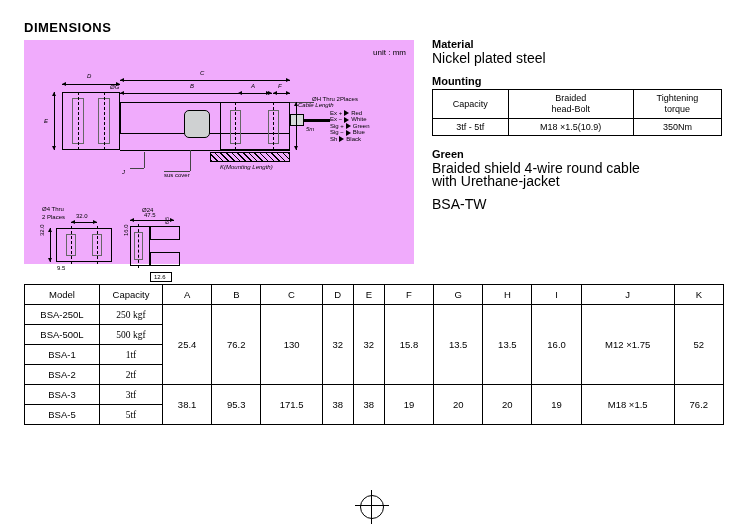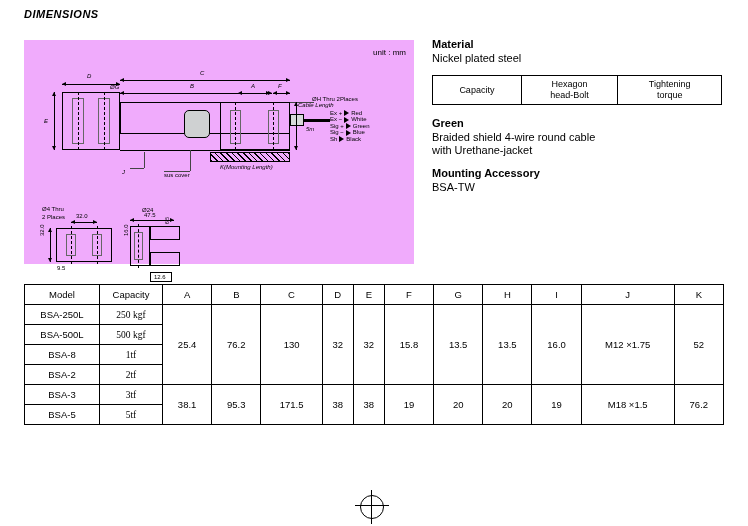--- a/index.html
+++ b/index.html
@@ -8,22 +8,22 @@
     background:#ffffff;
     font-family:"Liberation Sans", sans-serif;
     color:#000;
     position:relative;
     overflow:hidden;
   }
   .page{position:relative;width:748px;height:526px;}
 
   
   .title{
-    position:absolute;left:24px;top:8px;
-    font-size:11px;font-weight:bold;font-style:italic;
+    position:absolute;left:24px;top:20px;
+    font-size:13px;font-weight:bold;
     letter-spacing:.5px;
   }
 
   
   .drawing{
     position:absolute;left:24px;top:40px;width:390px;height:224px;
     background:#f0abfc;
   }
   .unit{
     position:absolute;right:8px;top:8px;font-size:8px;
@@ -61,21 +61,21 @@
   .wire{position:absolute;font-size:6px;white-space:nowrap;}
   .tri{
     display:inline-block;width:0;height:0;
     border-top:3px solid transparent;border-bottom:3px solid transparent;
     border-left:5px solid #000;vertical-align:middle;margin:0 2px;
   }
 
   
   .rcol{position:absolute;left:432px;top:38px;width:292px;}
   .rhead{font-size:11px;font-weight:bold;margin-bottom:2px;}
-  .rtext{font-size:11px;line-height:13px;margin-bottom:10px;}
+  .rtext{font-size:14px;line-height:13px;margin-bottom:10px;}
 
   table.mt{
     border-collapse:collapse;width:290px;margin-bottom:12px;
     font-size:9px;
   }
   table.mt th,table.mt td{
     border:1px solid #000;text-align:center;padding:3px 2px;
     font-weight:normal;
   }
   table.mt th{font-size:9px;line-height:11px;}
@@ -210,45 +210,50 @@
     <div class="dwg-label" style="left:140px;top:184px;transform:rotate(-90deg);transform-origin:left top;font-size:5px;">6.5</div>
     <div class="box" style="left:126px;top:232px;width:22px;height:10px;"></div>
     <div class="dwg-label" style="left:130px;top:234px;">12.6</div>
   </div>
 
   <div class="rcol">
 
     <div class="rhead">Material</div>
     <div class="rtext">Nickel plated steel</div>
 
+    <div class="rhead">Mounting</div>
     <table class="mt">
       <thead>
         <tr>
           <th rowspan="1">Capacity</th>
           <th>
-            <span>Hexagon</span><br>
+            <span>Braided</span><br>
             <span>head-Bolt</span>
           </th>
           <th>
             <span>Tightening</span><br>
             <span>torque</span>
           </th>
         </tr>
       </thead>
       <tbody>
+        <tr>
+          <td>3tf - 5tf</td>
+          <td>M18 ×1.5(10.9)</td>
+          <td>350Nm</td>
+        </tr>
       </tbody>
     </table>
 
     <div class="rhead">Green</div>
     <div class="rtext">
       <span>Braided shield 4-wire round cable</span><br>
       <span>with Urethane-jacket</span>
     </div>
 
-    <div class="rhead">Mounting Accessory</div>
     <div class="rtext">BSA-TW</div>
   </div>
 
   <table class="mtable">
     <thead>
       <tr>
         <th class="model">Model</th>
         <th class="cap">Capacity</th>
         <th>A</th>
         <th>B</th>
@@ -277,21 +282,21 @@
         <td rowspan="4">13.5</td>
         <td rowspan="4">16.0</td>
         <td rowspan="4">M12 ×1.75</td>
         <td rowspan="4">52</td>
       </tr>
       <tr>
         <td class="model">BSA-500L</td>
         <td class="cap">500 kgf</td>
       </tr>
       <tr>
-        <td class="model">BSA-8</td>
+        <td class="model">BSA-1</td>
         <td class="cap">1tf</td>
       </tr>
       <tr>
         <td class="model">BSA-2</td>
         <td class="cap">2tf</td>
       </tr>
       <tr>
         <td class="model">BSA-3</td>
         <td class="cap">3tf</td>
         <td rowspan="2">38.1</td>

